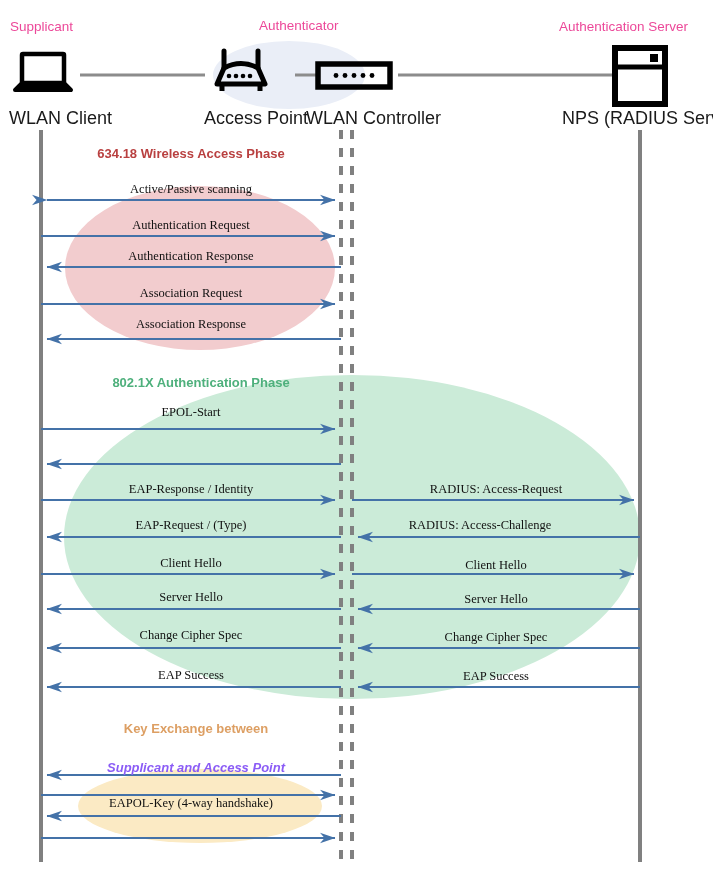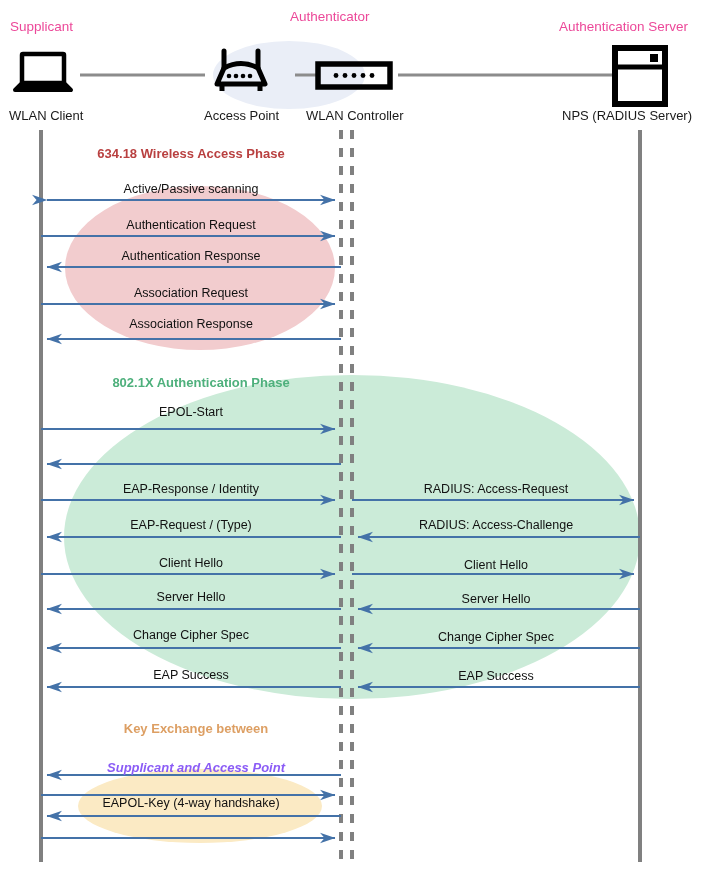--- a/index.html
+++ b/index.html
@@ -2,23 +2,23 @@
 <html><head>
 <meta charset="utf-8">
 <style>
   html,body{margin:0;padding:0;background:#ffffff;}
   body{width:713px;height:875px;position:relative;overflow:hidden;
        font-family:"Liberation Sans","DejaVu Sans",sans-serif;color:#1a1a1a;}
   #stage{position:absolute;left:0;top:0;width:713px;height:875px;}
   svg#diagram{position:absolute;left:0;top:0;width:713px;height:875px;display:block;}
 
   .hdr-label{position:absolute;font-size:13.5px;color:#ec4899;white-space:nowrap;}
-  .dev-label{position:absolute;font-size:13px;color:#1a1a1a;white-space:nowrap;text-align:right;}
+  .dev-label{position:absolute;font-size:18px;color:#1a1a1a;white-space:nowrap;text-align:right;}
   .phase-title{position:absolute;font-size:13px;font-weight:bold;white-space:nowrap;text-align:center;}
-  .msg{position:absolute;font-size:12.5px;color:#111;white-space:nowrap;text-align:center;}
+  .msg{position:absolute;font-size:12.5px;color:#111;white-space:nowrap;text-align:center;font-family:Liberation Serif, serif;}
 </style>
 </head>
 <body>
 
 <div id="stage">
 
   <svg id="diagram" viewBox="0 0 713 875">
     <defs>
       <marker id="arrR" markerWidth="9" markerHeight="9" refX="8.4" refY="3.2" orient="auto" markerUnits="strokeWidth">
         <path d="M0,0.2 L8.6,3.2 L0,6.2 L2.6,3.2 Z" fill="#4472a8"></path>
@@ -107,21 +107,21 @@
 
     <line x1="640" y1="687" x2="358" y2="687" stroke="#4472a8" stroke-width="1.8" marker-end="url(#arrL)"></line>
 
     <line x1="341" y1="775" x2="47" y2="775" stroke="#4472a8" stroke-width="1.8" marker-end="url(#arrL)"></line>
     <line x1="41" y1="795" x2="335" y2="795" stroke="#4472a8" stroke-width="1.8" marker-end="url(#arrR)"></line>
     <line x1="341" y1="816" x2="47" y2="816" stroke="#4472a8" stroke-width="1.8" marker-end="url(#arrL)"></line>
     <line x1="41" y1="838" x2="335" y2="838" stroke="#4472a8" stroke-width="1.8" marker-end="url(#arrR)"></line>
   </svg>
 
   <div class="hdr-label" style="left:10px;top:19px;">Supplicant</div>
-  <div class="hdr-label" style="left:259px;top:9px;margin-left:31px;">Authenticator</div>
+  <div class="hdr-label" style="left:259px;top:18px;">Authenticator</div>
   <div class="hdr-label" style="left:559px;top:19px;">Authentication Server</div>
 
   <div class="dev-label" style="left:9px;top:108px;">WLAN Client</div>
   <div class="dev-label" style="left:204px;top:108px;">Access Point</div>
   <div class="dev-label" style="left:306px;top:108px;">WLAN Controller</div>
   <div class="dev-label" style="left:562px;top:108px;">NPS (RADIUS Server)</div>
 
   <div class="phase-title" style="left:41px;top:146px;width:300px;color:#b94040;">634.18 Wireless Access Phase</div>
   <div class="phase-title" style="left:41px;top:375px;width:320px;color:#4eb07c;">802.1X Authentication Phase</div>
   <div class="phase-title" style="left:41px;top:721px;width:310px;color:#dd9f63;">Key Exchange between</div>
@@ -130,21 +130,21 @@
   <div class="msg" style="left:41px;top:182px;width:300px;">Active/Passive scanning</div>
   <div class="msg" style="left:41px;top:218px;width:300px;">Authentication Request</div>
   <div class="msg" style="left:41px;top:249px;width:300px;">Authentication Response</div>
   <div class="msg" style="left:41px;top:286px;width:300px;">Association Request</div>
   <div class="msg" style="left:41px;top:317px;width:300px;">Association Response</div>
 
   <div class="msg" style="left:41px;top:405px;width:300px;">EPOL-Start</div>
   <div class="msg" style="left:41px;top:482px;width:300px;">EAP-Response / Identity</div>
   <div class="msg" style="left:352px;top:482px;width:288px;">RADIUS: Access-Request</div>
   <div class="msg" style="left:41px;top:518px;width:300px;">EAP-Request / (Type)</div>
-  <div class="msg" style="left:352px;top:518px;width:288px;">RADIUS: Access-Challenge</div>
+  <div class="msg" style="left:336px;top:518px;width:288px;">RADIUS: Access-Challenge</div>
   <div class="msg" style="left:41px;top:556px;width:300px;">Client Hello</div>
   <div class="msg" style="left:352px;top:558px;width:288px;">Client Hello</div>
   <div class="msg" style="left:41px;top:590px;width:300px;">Server Hello</div>
   <div class="msg" style="left:352px;top:592px;width:288px;">Server Hello</div>
   <div class="msg" style="left:41px;top:628px;width:300px;">Change Cipher Spec</div>
   <div class="msg" style="left:352px;top:630px;width:288px;">Change Cipher Spec</div>
   <div class="msg" style="left:41px;top:668px;width:300px;">EAP Success</div>
   <div class="msg" style="left:352px;top:669px;width:288px;">EAP Success</div>
 
   <div class="msg" style="left:41px;top:796px;width:300px;">EAPOL-Key (4-way handshake)</div>

